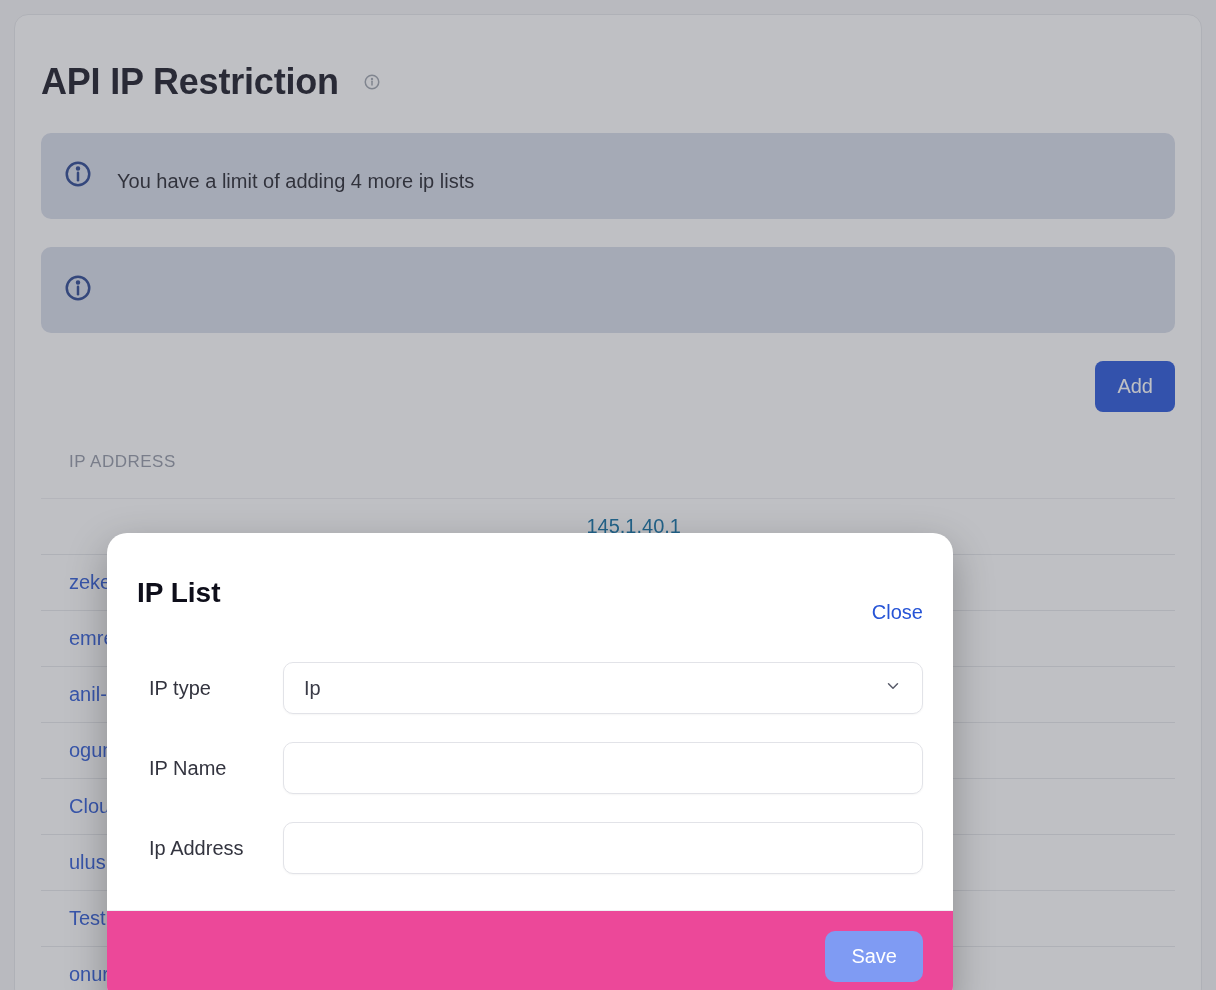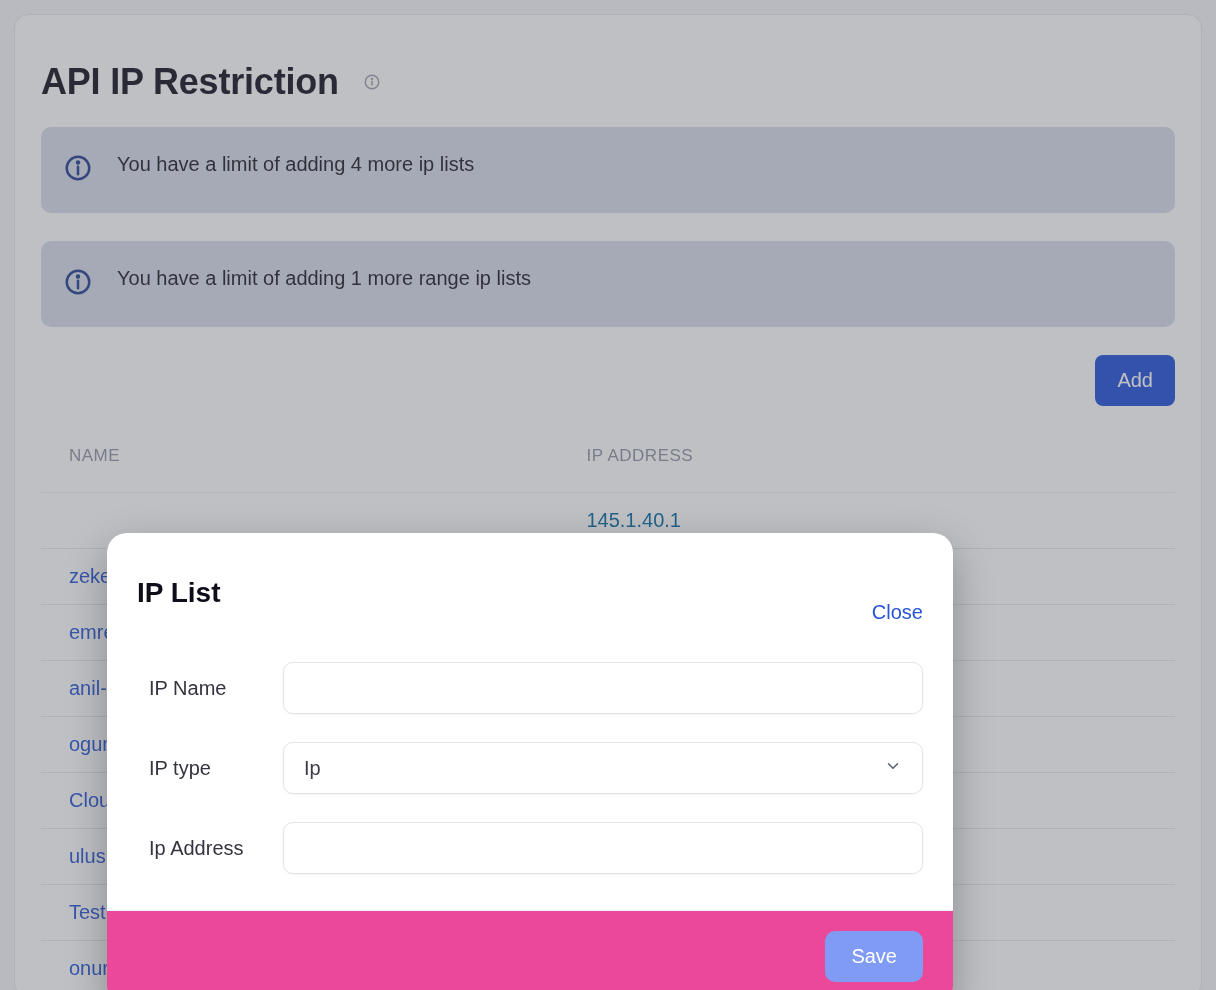--- a/index.html
+++ b/index.html
@@ -21,41 +21,41 @@
       border-radius: 14px;
       padding: 46px 26px 0 26px;
       min-height: 960px;
       position: relative;
     }
 
     .title-row {
       display: flex;
       align-items: center;
       gap: 24px;
-      margin-bottom: 24px;
+      margin-bottom: 30px;
     }
 
     .page-title {
       font-size: 36px;
       font-weight: 700;
       color: #0e0e1a;
       letter-spacing: -0.2px;
     }
 
     .info-circle {
       width: 18px; height: 18px; display: inline-flex; align-items: center; justify-content: center;
     }
     .info-circle svg { width: 18px; height: 18px; stroke: #9aa0aa; }
 
     .banner {
       background: #d6dbe9;
       border-radius: 10px;
       padding: 26px 22px;
       display: flex;
-      align-items: flex-start;
+      align-items: flex-end;
       gap: 24px;
       margin-bottom: 28px;
     }
     .banner .icon svg {
       width: 30px; height: 30px;
       stroke: #1f3d8b;
     }
     .banner-text {
       font-size: 20px;
       color: #191a23;
@@ -219,29 +219,27 @@
     </div>
 
     <div class="banner">
       <span class="icon">
         <svg viewBox="0 0 24 24" fill="none" stroke-width="2" stroke-linecap="round" stroke-linejoin="round">
           <circle cx="12" cy="12" r="9"></circle>
           <line x1="12" y1="11" x2="12" y2="17"></line>
           <circle cx="12" cy="7.5" r="0.8" fill="#1f3d8b"></circle>
         </svg>
       </span>
-      <span class="banner-text">You have a limit of adding 1 more range ip lists</span>
     </div>
 
     <div class="add-row">
       <button class="add-btn">Add</button>
     </div>
 
     <div class="table-header">
-      <div class="col-name">NAME</div>
       <div class="col-ip">IP ADDRESS</div>
     </div>
 
     <div>
       <div class="table-row">
         <div class="name-cell"></div>
         <div class="ip-cell">145.1.40.1</div>
       </div>
       <div class="table-row">
         <div class="name-cell">zeker</div>
@@ -282,41 +280,41 @@
 
 <div class="overlay"></div>
 
 <div class="modal">
   <div class="modal-header">
     <div class="modal-title">IP List</div>
     <button class="modal-close">Close</button>
   </div>
 
   <div class="modal-body">
-
-    <div class="form-row">
-      <div class="form-label">IP Name</div>
-      <input class="form-control" type="text" value="" style="">
-    </div>
 
     <div class="form-row">
       <div class="form-label">IP type</div>
       <div class="select-wrap">
         <button class="form-control">
           <span>Ip</span>
           <span class="chev">
             <svg viewBox="0 0 24 24" fill="none" stroke-width="2" stroke-linecap="round" stroke-linejoin="round">
               <polyline points="6 9 12 15 18 9"></polyline>
             </svg>
           </span>
         </button>
       </div>
     </div>
 
     <div class="form-row">
+      <div class="form-label">IP Name</div>
+      <input class="form-control" type="text" value="" style="">
+    </div>
+
+    <div class="form-row">
       <div class="form-label">Ip Address</div>
       <input class="form-control" type="text" value="" style="">
     </div>
 
   </div>
 
   <div class="modal-footer">
     <button class="save-btn">Save</button>
   </div>
 </div>

